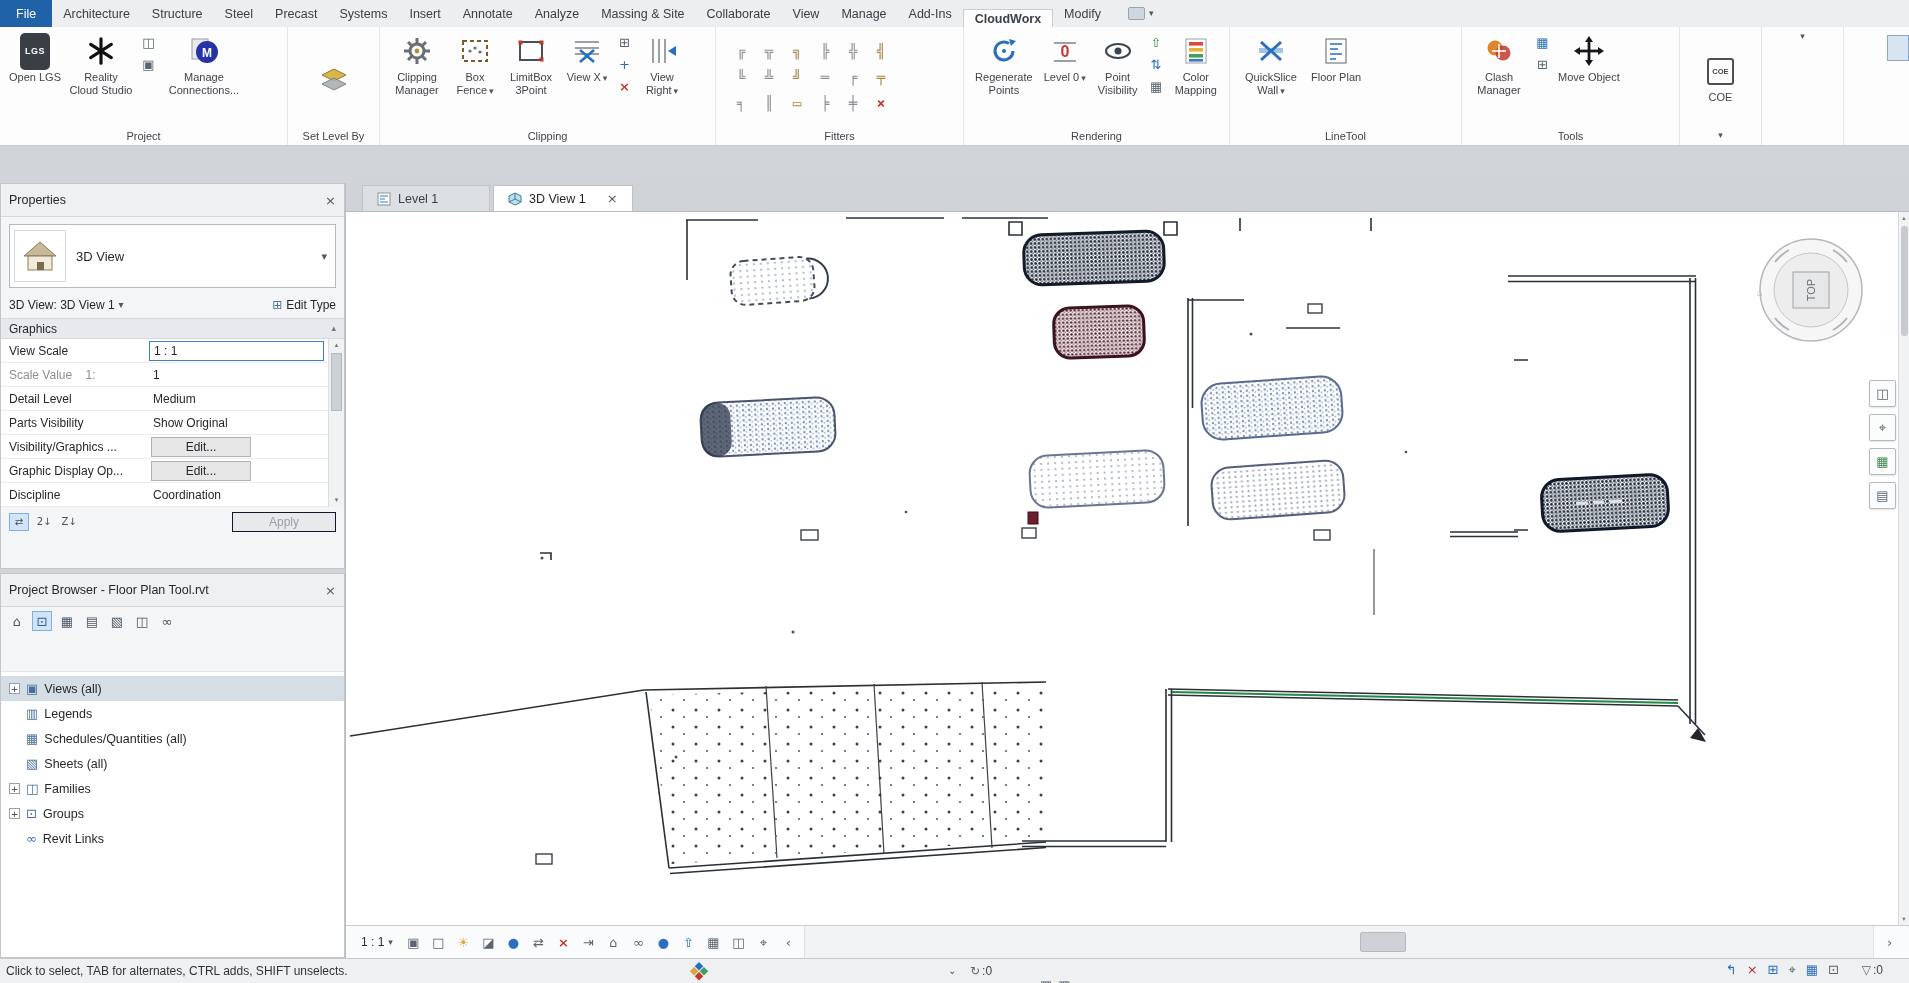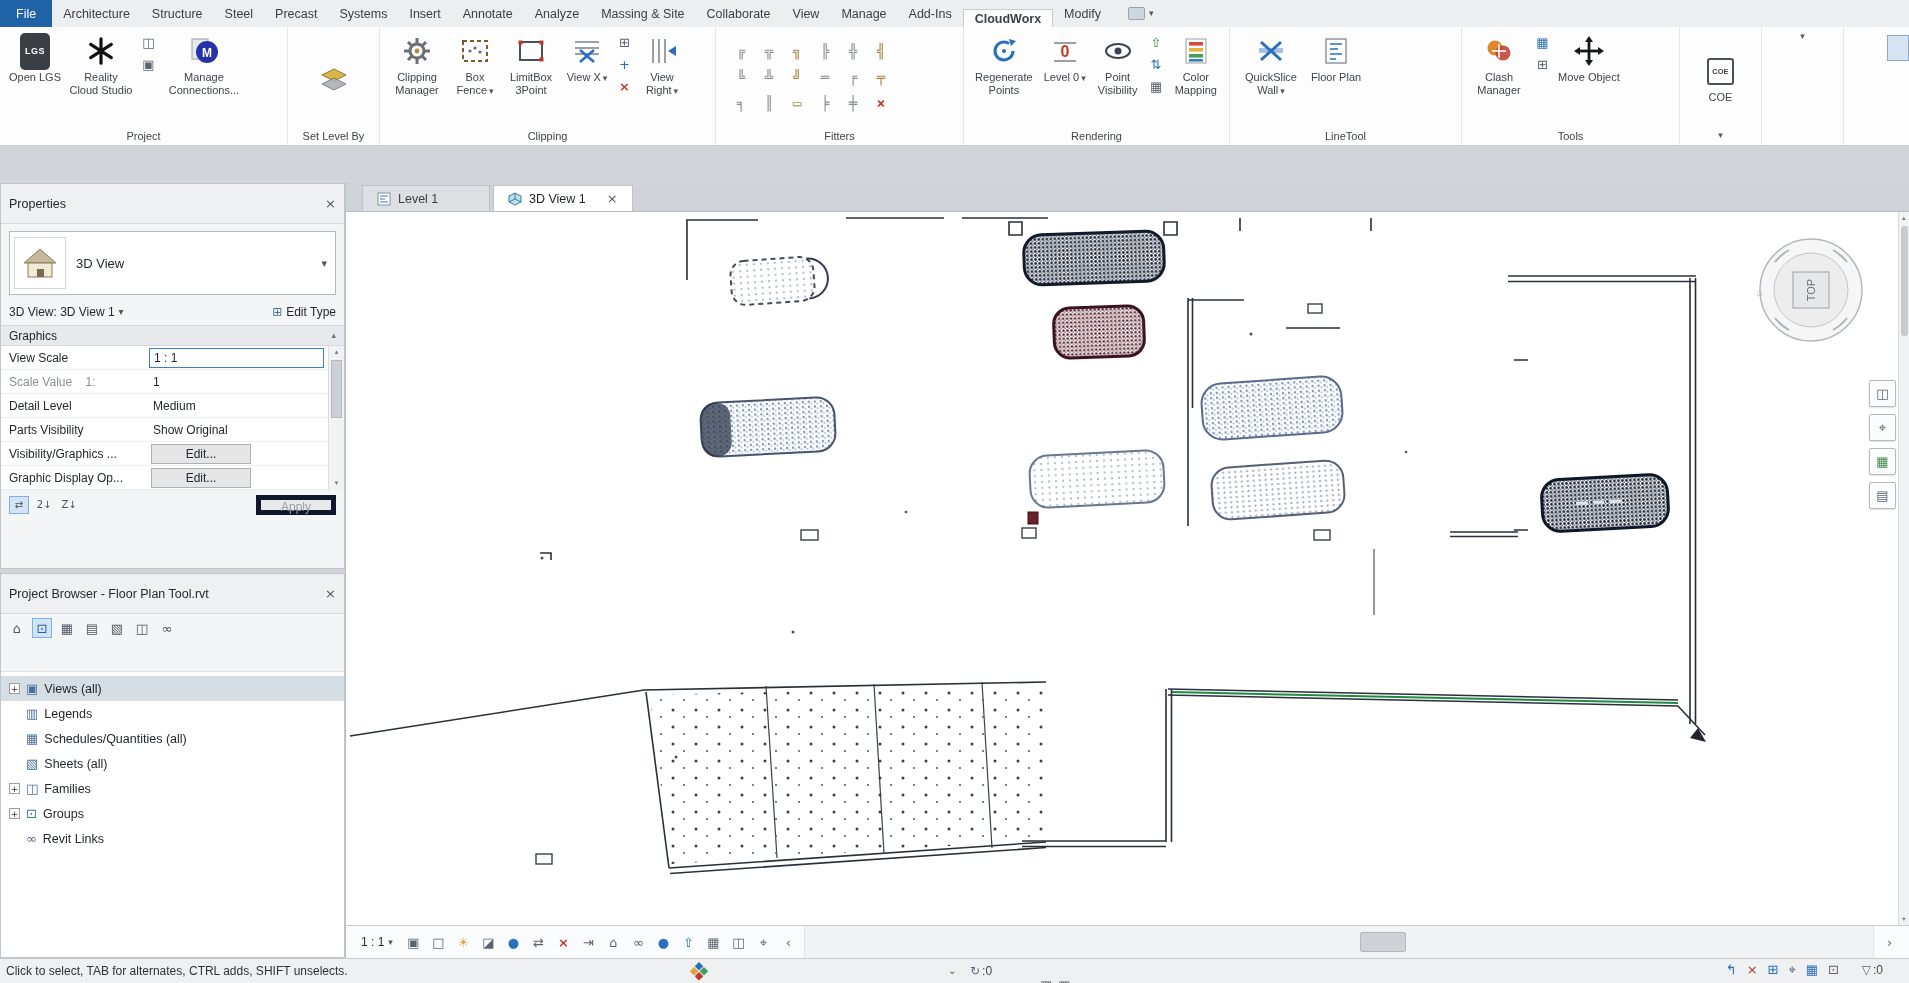--- a/index.html
+++ b/index.html
@@ -41,21 +41,21 @@
 .rpartial{width:22px;display:flex;align-items:flex-start;padding-top:8px;}
 .mic2{width:26px;height:26px;background:#d8e4f2;border:1px solid #8aa8c8;display:inline-block;}
 
 
 .optionsband{position:absolute;top:146px;left:0;right:0;height:37px;background:#d1d5d9;}
 
 
 .panel{position:absolute;left:0;width:345px;background:#f4f5f6;border:1px solid #c2c6ca;}
 .props{top:183px;height:386px;}
 .browser{top:573px;bottom:25px;}
-.phead{height:40px;background:#eef0f2;border-bottom:1px solid #d6d9dc;display:flex;align-items:center;padding:9px 8px;font-size:12.5px;color:#24282c;}
+.phead{height:20px;background:#eef0f2;border-bottom:1px solid #d6d9dc;display:flex;align-items:center;padding:16px 8px;font-size:12.5px;color:#24282c;}
 .closex{margin-left:auto;color:#555;font-size:13px;}
 .typesel{margin:7px 8px 4px;background:#fff;border:1px solid #b5b9bd;height:64px;display:flex;align-items:center;padding:4px;}
 .thumb{width:52px;height:52px;border:1px solid #d5d8db;display:flex;align-items:center;justify-content:center;background:#fff;}
 .tname{margin-left:10px;font-size:13px;color:#24282c;flex:1;}
 .tcaret{color:#555;margin-right:4px;font-size:11px;}
 .viewrow{display:flex;align-items:center;padding:2px 8px;height:26px;gap:4px;}
 .vname{font-size:12px;color:#24282c;}
 .smcaret{font-size:10px;color:#555;}
 .edittype{margin-left:auto;display:flex;align-items:center;gap:4px;background:transparent;border:none;font-size:12px;color:#24282c;font-family:inherit;}
 .et-ic{color:#4a6fa0;font-size:12px;}
@@ -68,21 +68,21 @@
 .pval{flex:1;margin-right:20px;font-size:12px;color:#24282c;display:flex;align-items:center;height:20px;padding:0 4px;}
 .pval.sel{border:1px solid #3d7ec9;background:#fff;}
 .pval.btn{justify-content:center;background:#e6e6e6;border:1px solid #aeb2b6;flex:none;width:100px;margin-left:2px;}
 .pscroll{position:absolute;top:0;right:0;width:16px;bottom:0;background:#f1f2f3;border-left:1px solid #dcdfe2;display:flex;flex-direction:column;align-items:center;}
 .pscroll .arr{font-size:7px;color:#777;height:13px;display:flex;align-items:center;}
 .pthumb{width:11px;height:58px;background:#cdd1d5;border:1px solid #b5b9bd;margin-top:1px;}
 .pscroll .sp{flex:1;}
 .propfoot{display:flex;align-items:center;padding:5px 8px;gap:5px;}
 .pf-ic{min-width:20px;height:18px;display:flex;align-items:center;justify-content:center;font-size:10px;color:#4a5056;padding:0 2px;}
 .pf-ic.on{background:#d2e4f6;border:1px solid #7fb0e0;}
-.applybtn{margin-left:auto;width:80px;height:20px;background:#e7e9ea;border:5px solid #0f172a;color:#9aa0a5;font-size:12px;font-family:inherit;}
+.applybtn{margin-left:auto;width:104px;height:20px;background:#e7e9ea;border:1px solid #0f172a;color:#9aa0a5;font-size:12px;font-family:inherit;}
 .btools{display:flex;gap:5px;padding:4px 6px;align-items:center;}
 .bt{width:20px;height:20px;font-size:13px;color:#4a5560;}
 .bt.on{background:#d2e4f6;border:1px solid #7fb0e0;color:#2f5f9e;}
 .bsearch{margin:6px 10px;height:27px;border:1px solid #b6babd;border-radius:14px;background:#fff;display:flex;align-items:center;padding:0 10px;gap:7px;}
 .bsearch input{border:none;outline:none;flex:1;font-size:12.5px;font-family:inherit;color:#333;background:transparent;}
 .bsearch input::placeholder{color:#9aa0a5;}
 .btree{background:#fff;position:absolute;top:97px;bottom:0;left:0;right:0;border-top:1px solid #e2e4e6;padding-top:4px;}
 .titem{display:flex;align-items:center;height:25px;padding-left:8px;gap:6px;font-size:12.5px;color:#24282c;}
 .titem.selected{background:#d5dde5;}
 .texp{width:11px;height:11px;border:1px solid #9aa0a6;background:#fff;font-size:9px;display:flex;align-items:center;justify-content:center;color:#333;flex:none;font-family:"DejaVu Sans",sans-serif;}
@@ -510,20 +510,24 @@
       <span class="plab">Parts Visibility</span>
       <span class="pval">Show Original</span>
     </div>
     <div class="prow">
       <span class="plab">Visibility/Graphics ...</span>
       <span class="pval btn">Edit...</span>
     </div>
     <div class="prow">
       <span class="plab">Graphic Display Op...</span>
       <span class="pval btn">Edit...</span>
+    </div>
+    <div class="prow">
+      <span class="plab">Discipline</span>
+      <span class="pval">Coordination</span>
     </div>
     <div class="pscroll">
       <span class="arr gi">▴</span>
       <span class="pthumb"></span>
       <span class="sp"></span>
       <span class="arr gi">▾</span>
     </div>
   </div>
   <div class="propfoot">
     <span class="pf-ic on">

